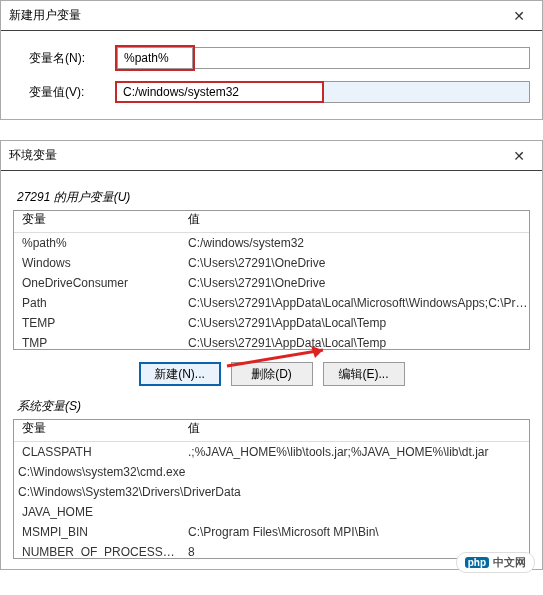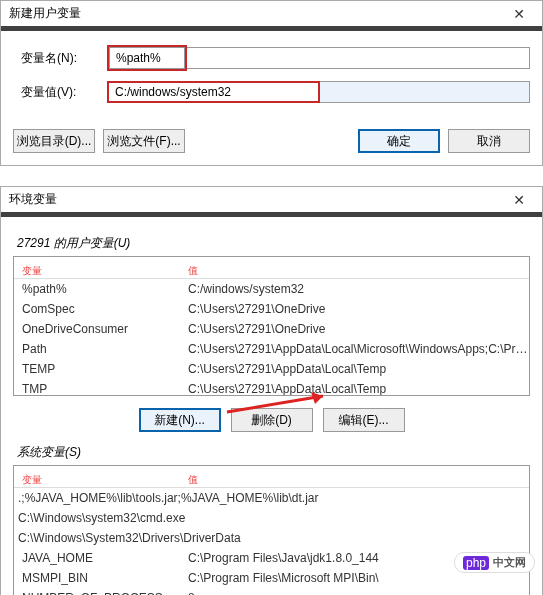--- a/index.html
+++ b/index.html
@@ -1,52 +1,52 @@
 <!DOCTYPE html>
 <html><head>
 <meta charset="utf-8">
 <style>
   * { box-sizing: border-box; margin: 0; padding: 0; }
   body { font-family: "Microsoft YaHei", "Segoe UI", sans-serif; font-size: 12px; background: #fff; width: 543px; }
   
   .dialog { border: 1px solid #aaa; background: #fff; margin-bottom: 20px; }
-  .titlebar { display: flex; justify-content: space-between; align-items: center; border-bottom: 5px solid #404040; height: 30px; padding: 0 8px; }
+  .titlebar { display: flex; justify-content: space-between; align-items: center; border-bottom: 1px solid #404040; height: 30px; padding: 0 8px; }
   .title { font-size: 12px; }
   .close-x { font-size: 14px; color: #333; width: 30px; text-align: center; cursor: pointer; }
   
-  .d1-body { padding: 14px 12px 6px 16px; }
+  .d1-body { padding: 14px 12px 6px 24px; }
   .row { display: flex; align-items: center; margin-bottom: 10px; }
   .lbl { width: 90px; padding-left: 4px; }
   .txt { flex: 1; border: 1px solid #999; height: 22px; padding: 2px 6px; font-size: 12px; font-family: inherit; }
   .redbox { border: 2px solid #c62828 !important; }
   .redbox-wrap { border: 2px solid #c62828; padding: 0; }
   
   .btnrow { display: flex; gap: 8px; padding: 10px 12px 12px 12px; align-items: center; }
   .btn { border: 1px solid #999; background: #eee; height: 24px; min-width: 82px; font-size: 12px; font-family: inherit; cursor: pointer; }
   .btn.primary { border: 2px solid #0a64ad; background: #eaf3fb; }
   .spacer { flex: 1; }
   
   .d2-body { padding: 10px 12px; }
   .section-label { margin: 8px 0 4px 4px; font-style: italic; }
   .listbox { border: 1px solid #999; max-height: 140px; overflow: hidden; }
-  .lh { display: flex; background: #fff; border-bottom: 1px solid #ddd; font-size: 10px; color: #ef4444; height: 22px; align-items: flex-end; }
+  .lh { display: flex; background: #fff; border-bottom: 1px solid #ddd; font-size: 12px; color: #000000; height: 22px; align-items: flex-start; }
   .lh .c1, .lr .c1 { width: 170px; padding-left: 8px; overflow: hidden; white-space: nowrap; text-overflow: ellipsis; }
   .lh .c2, .lr .c2 { flex: 1; padding-left: 4px; overflow: hidden; white-space: nowrap; text-overflow: ellipsis; }
   .lr { display: flex; height: 20px; align-items: center; color: #333; }
   
   .action-row { display: flex; justify-content: center; gap: 10px; padding: 12px 4px 4px 4px; }
   
   .arrow-wrap { position: relative; height: 0; }
   .arrow { position: absolute; left: 210px; top: -46px; width: 120px; height: 28px; pointer-events: none; }
   .arrow line { stroke: #d22; stroke-width: 3; }
   .arrow polygon { fill: #d22; }
   
   .logo { position: absolute; right: 8px; top: 552px; background: #fff; border: 1px solid #ddd; border-radius: 10px; padding: 2px 8px; font-size: 11px; display: flex; align-items: center; gap: 4px; }
   .logo b { color: #555; }
-  .php { background: #6d28d9; color: #fff; border-radius: 3px; padding: 0 3px; font-weight: normal; font-size: 12px; }
+  .php { background: #0369a1; color: #fff; border-radius: 3px; padding: 0 3px; font-weight: bold; font-size: 10px; }
 </style>
 </head>
 <body>
 
 <div class="dialog">
   <div class="titlebar">
     <span class="title">新建用户变量</span>
     <span class="close-x">✕</span>
   </div>
   <div class="d1-body">
@@ -56,48 +56,41 @@
         <input class="txt" style="border: 1px solid rgb(153, 153, 153); width: 100%;" value="%path%">
       </span>
       <input class="txt" style="flex: 1 1 0%; margin-left: -4px; border-left: none;">
     </div>
     <div class="row">
       <span class="lbl">变量值(V):</span>
       <input class="txt redbox" style="width: 180px;" value="C:/windows/system32">
       <input class="txt" style="flex: 1 1 0%; border-left: none; background: rgb(234, 243, 251);">
     </div>
   </div>
-  <div class="btnrow">
-    <button class="btn">浏览目录(D)...</button>
-    <button class="btn">浏览文件(F)...</button>
-    <span class="spacer"></span>
-    <button class="btn primary">确定</button>
-    <button class="btn">取消</button>
-  </div>
 </div>
 
 <div class="dialog">
   <div class="titlebar">
     <span class="title">环境变量</span>
     <span class="close-x">✕</span>
   </div>
   <div class="d2-body">
     <div class="section-label">27291 的用户变量(U)</div>
     <div class="listbox" style="height:148px;">
       <div class="lh">
         <span class="c1">变量</span>
         <span class="c2">值</span>
       </div>
       <div id="uvars">
           <div class="lr">
             <span class="c1">%path%</span>
             <span class="c2">C:/windows/system32</span>
           </div>
           <div class="lr">
-            <span class="c1">ComSpec</span>
+            <span class="c1">Windows</span>
             <span class="c2">C:\Users\27291\OneDrive</span>
           </div>
           <div class="lr">
             <span class="c1">OneDriveConsumer</span>
             <span class="c2">C:\Users\27291\OneDrive</span>
           </div>
           <div class="lr">
             <span class="c1">Path</span>
             <span class="c2">C:\Users\27291\AppData\Local\Microsoft\WindowsApps;C:\Pro...</span>
           </div>
@@ -126,31 +119,31 @@
     </div>
 
     <div class="section-label">系统变量(S)</div>
     <div class="listbox" style="height:168px;">
       <div class="lh">
         <span class="c1">变量</span>
         <span class="c2">值</span>
       </div>
       <div id="svars">
           <div class="lr">
+            <span class="c1">CLASSPATH</span>
             <span class="c2">.;%JAVA_HOME%\lib\tools.jar;%JAVA_HOME%\lib\dt.jar</span>
           </div>
           <div class="lr">
             <span class="c2">C:\Windows\system32\cmd.exe</span>
           </div>
           <div class="lr">
             <span class="c2">C:\Windows\System32\Drivers\DriverData</span>
           </div>
           <div class="lr">
             <span class="c1">JAVA_HOME</span>
-            <span class="c2">C:\Program Files\Java\jdk1.8.0_144</span>
           </div>
           <div class="lr">
             <span class="c1">MSMPI_BIN</span>
             <span class="c2">C:\Program Files\Microsoft MPI\Bin\</span>
           </div>
           <div class="lr">
             <span class="c1">NUMBER_OF_PROCESSORS</span>
             <span class="c2">8</span>
           </div>
         </div>

